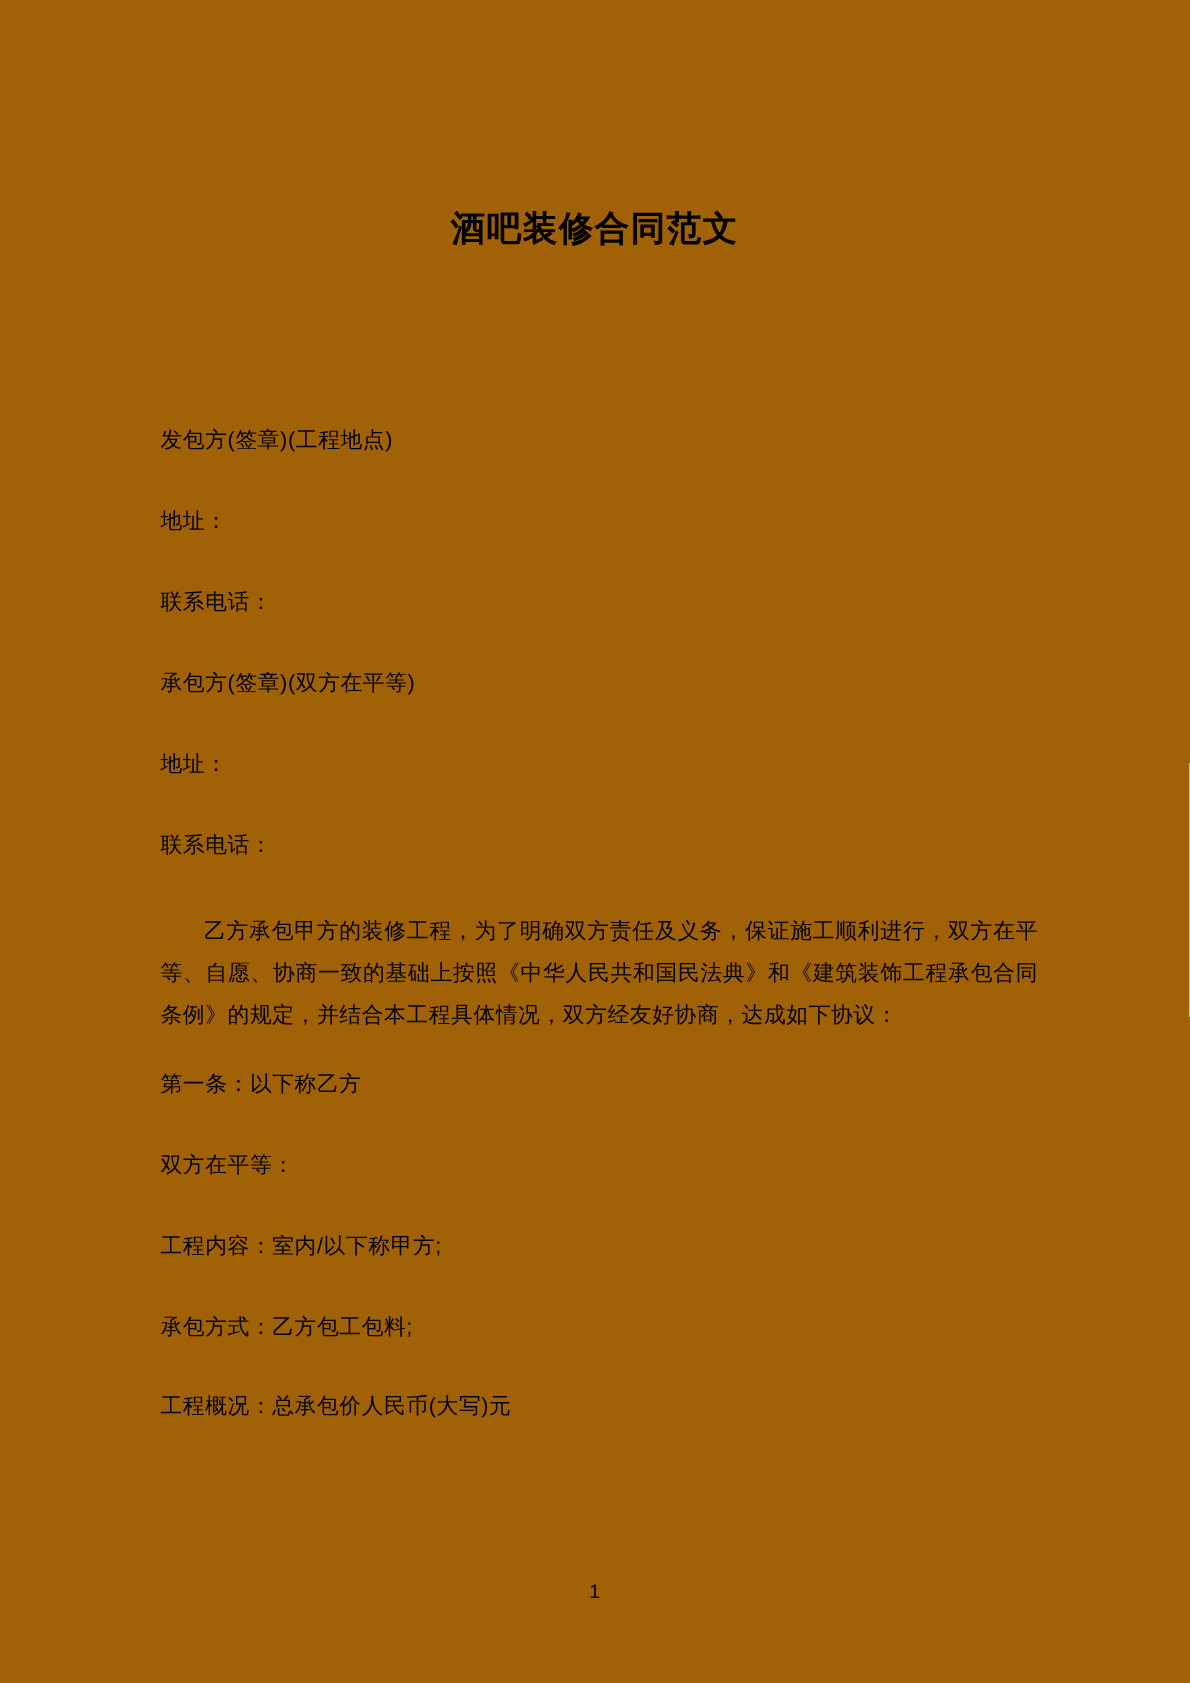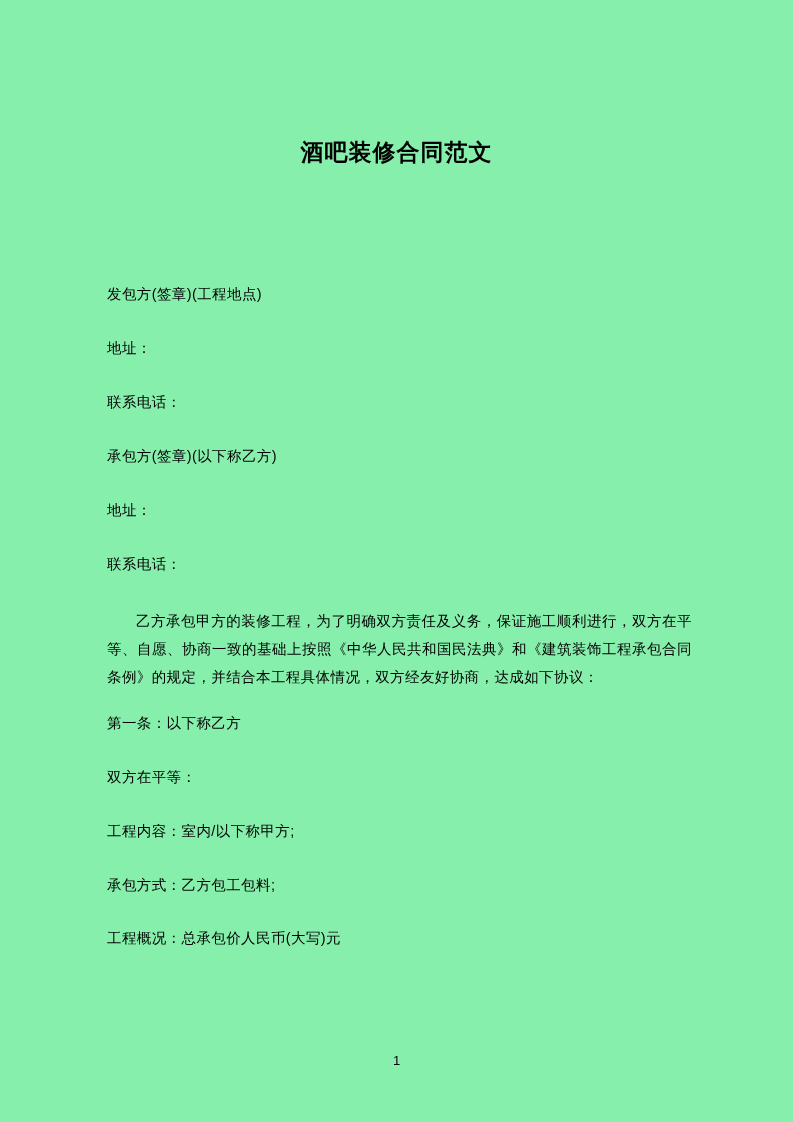--- a/index.html
+++ b/index.html
@@ -8,21 +8,21 @@
     background: #ffffff;
   }
   body {
     font-family: "Liberation Sans", "DejaVu Sans", sans-serif;
     color: #000000;
   }
   .page {
     position: relative;
     width: 793px;
     height: 1122px;
-    background: #86efac;
+    background: #a16207;
     overflow: hidden;
     box-sizing: border-box;
   }
   .doc-title {
     position: absolute;
     top: 138px;
     left: 0;
     width: 793px;
     text-align: center;
     font-size: 23px;
@@ -64,21 +64,21 @@
 <body>
 
 <div class="page">
 
   <div class="doc-title">酒吧装修合同范文</div>
 
   <div class="body-block">
     <p class="para">发包方(签章)(工程地点)</p>
     <p class="para">地址：</p>
     <p class="para">联系电话：</p>
-    <p class="para">承包方(签章)(以下称乙方)</p>
+    <p class="para">承包方(签章)(双方在平等)</p>
     <p class="para">地址：</p>
     <p class="para">联系电话：</p>
     <p class="para flow indent">乙方承包甲方的装修工程，为了明确双方责任及义务，保证施工顺利进行，双方在平等、自愿、协商一致的基础上按照《中华人民共和国民法典》和《建筑装饰工程承包合同条例》的规定，并结合本工程具体情况，双方经友好协商，达成如下协议：</p>
     <p class="para">第一条：以下称乙方</p>
     <p class="para">双方在平等：</p>
     <p class="para">工程内容：室内/以下称甲方;</p>
     <p class="para">承包方式：乙方包工包料;</p>
     <p class="para">工程概况：总承包价人民币(大写)元</p>
   </div>
 

